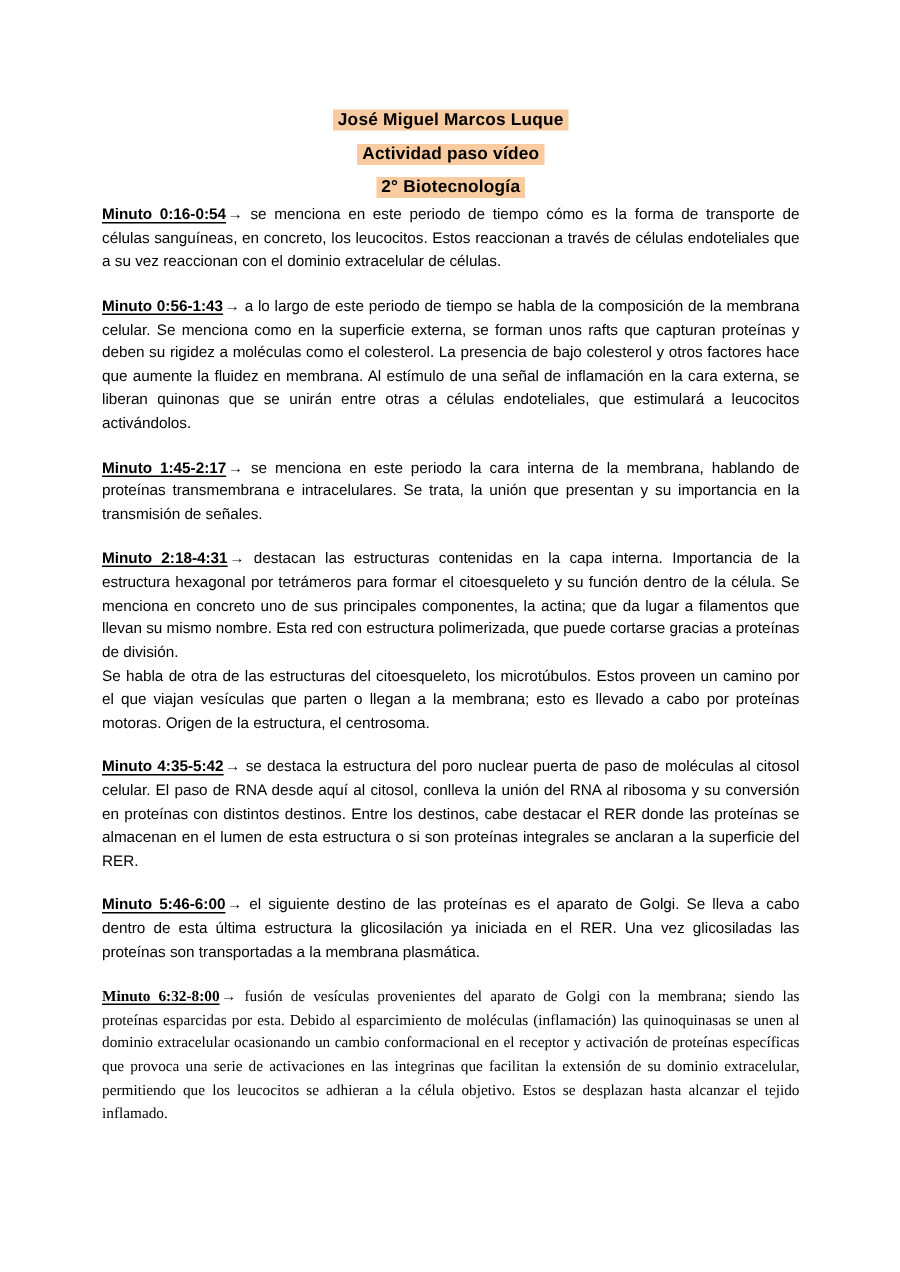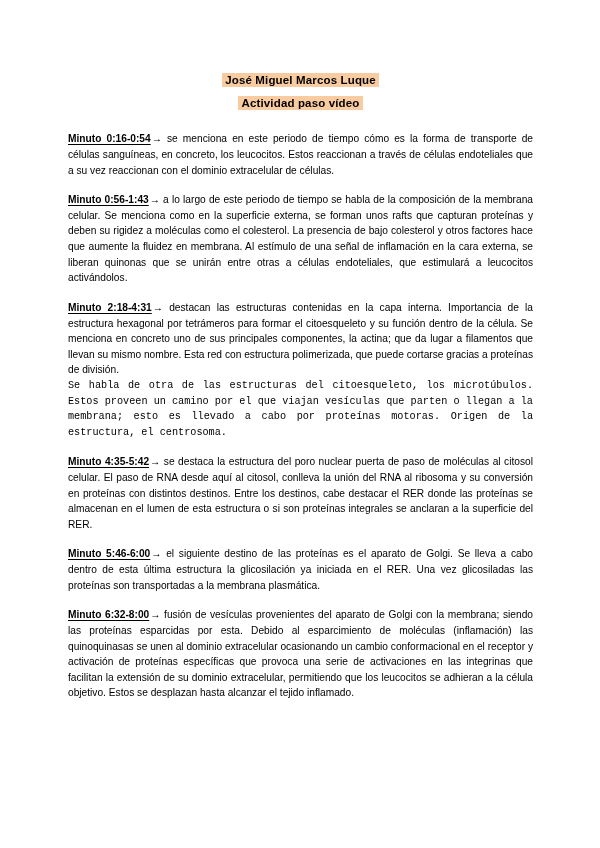--- a/index.html
+++ b/index.html
@@ -39,67 +39,68 @@
   .header-line .hl {
     background: #f8cba0;
     font-weight: bold;
     font-size: 11.5px;
     letter-spacing: 0.15px;
     padding: 1px 3px 1px 3px;
     box-decoration-break: clone;
     -webkit-box-decoration-break: clone;
   }
   .paragraphs {
-    margin-top: 18px;
   }
   p.para {
     margin: 0 0 14px 0;
     font-size: 10.2px;
     line-height: 1.53;
     text-align: justify;
     text-justify: inter-word;
     hyphens: none;
   }
   p.para:last-child {
     margin-bottom: 0;
+    font-family: Liberation Serif, serif;
   }
   .minuto {
     font-weight: bold;
     text-decoration: underline;
     text-underline-offset: 1.5px;
     white-space: nowrap;
   }
   .arrow {
     font-weight: normal;
     text-decoration: none;
     display: inline-block;
     padding-left: 1px;
   }
   .subline {
     display: block;
-    font-family: Liberation Mono, monospace;
   }
 </style>
 </head>
 <body>
 
 <div class="page">
   <div class="doc-body">
 
     <div class="header-block">
       <div class="header-line"><span class="hl">José Miguel Marcos Luque</span></div>
       <div class="header-line"><span class="hl">Actividad paso vídeo</span></div>
+      <div class="header-line"><span class="hl">2° Biotecnología</span></div>
     </div>
 
     <div class="paragraphs">
 
       <p class="para"><span class="minuto">Minuto 0:16-0:54</span><span class="arrow">→</span> <span>se menciona en este periodo de tiempo cómo es la forma de transporte de células sanguíneas, en concreto, los leucocitos. Estos reaccionan a través de células endoteliales que a su vez reaccionan con el dominio extracelular de células.</span></p>
 
       <p class="para"><span class="minuto">Minuto 0:56-1:43</span><span class="arrow">→</span> <span>a lo largo de este periodo de tiempo se habla de la composición de la membrana celular. Se menciona como en la superficie externa, se forman unos rafts que capturan proteínas y deben su rigidez a moléculas como el colesterol. La presencia de bajo colesterol y otros factores hace que aumente la fluidez en membrana. Al estímulo de una señal de inflamación en la cara externa, se liberan quinonas que se unirán entre otras a células endoteliales, que estimulará a leucocitos activándolos.</span></p>
 
+      <p class="para"><span class="minuto">Minuto 1:45-2:17</span><span class="arrow">→</span> <span>se menciona en este periodo la cara interna de la membrana, hablando de proteínas transmembrana e intracelulares. Se trata, la unión que presentan y su importancia en la transmisión de señales.</span></p>
 
       <p class="para"><span class="minuto">Minuto 2:18-4:31</span><span class="arrow">→</span> <span>destacan las estructuras contenidas en la capa interna. Importancia de la estructura hexagonal por tetrámeros para formar el citoesqueleto y su función dentro de la célula. Se menciona en concreto uno de sus principales componentes, la actina; que da lugar a filamentos que llevan su mismo nombre. Esta red con estructura polimerizada, que puede cortarse gracias a proteínas de división.</span><span class="subline">Se habla de otra de las estructuras del citoesqueleto, los microtúbulos. Estos proveen un camino por el que viajan vesículas que parten o llegan a la membrana; esto es llevado a cabo por proteínas motoras. Origen de la estructura, el centrosoma.</span></p>
 
       <p class="para"><span class="minuto">Minuto 4:35-5:42</span><span class="arrow">→</span> <span>se destaca la estructura del poro nuclear puerta de paso de moléculas al citosol celular. El paso de RNA desde aquí al citosol, conlleva la unión del RNA al ribosoma y su conversión en proteínas con distintos destinos. Entre los destinos, cabe destacar el RER donde las proteínas se almacenan en el lumen de esta estructura o si son proteínas integrales se anclaran a la superficie del RER.</span></p>
 
       <p class="para"><span class="minuto">Minuto 5:46-6:00</span><span class="arrow">→</span> <span>el siguiente destino de las proteínas es el aparato de Golgi. Se lleva a cabo dentro de esta última estructura la glicosilación ya iniciada en el RER. Una vez glicosiladas las proteínas son transportadas a la membrana plasmática.</span></p>
 
       <p class="para"><span class="minuto">Minuto 6:32-8:00</span><span class="arrow">→</span> <span>fusión de vesículas provenientes del aparato de Golgi con la membrana; siendo las proteínas esparcidas por esta. Debido al esparcimiento de moléculas (inflamación) las quinoquinasas se unen al dominio extracelular ocasionando un cambio conformacional en el receptor y activación de proteínas específicas que provoca una serie de activaciones en las integrinas que facilitan la extensión de su dominio extracelular, permitiendo que los leucocitos se adhieran a la célula objetivo. Estos se desplazan hasta alcanzar el tejido inflamado.</span></p>
 
     </div>

